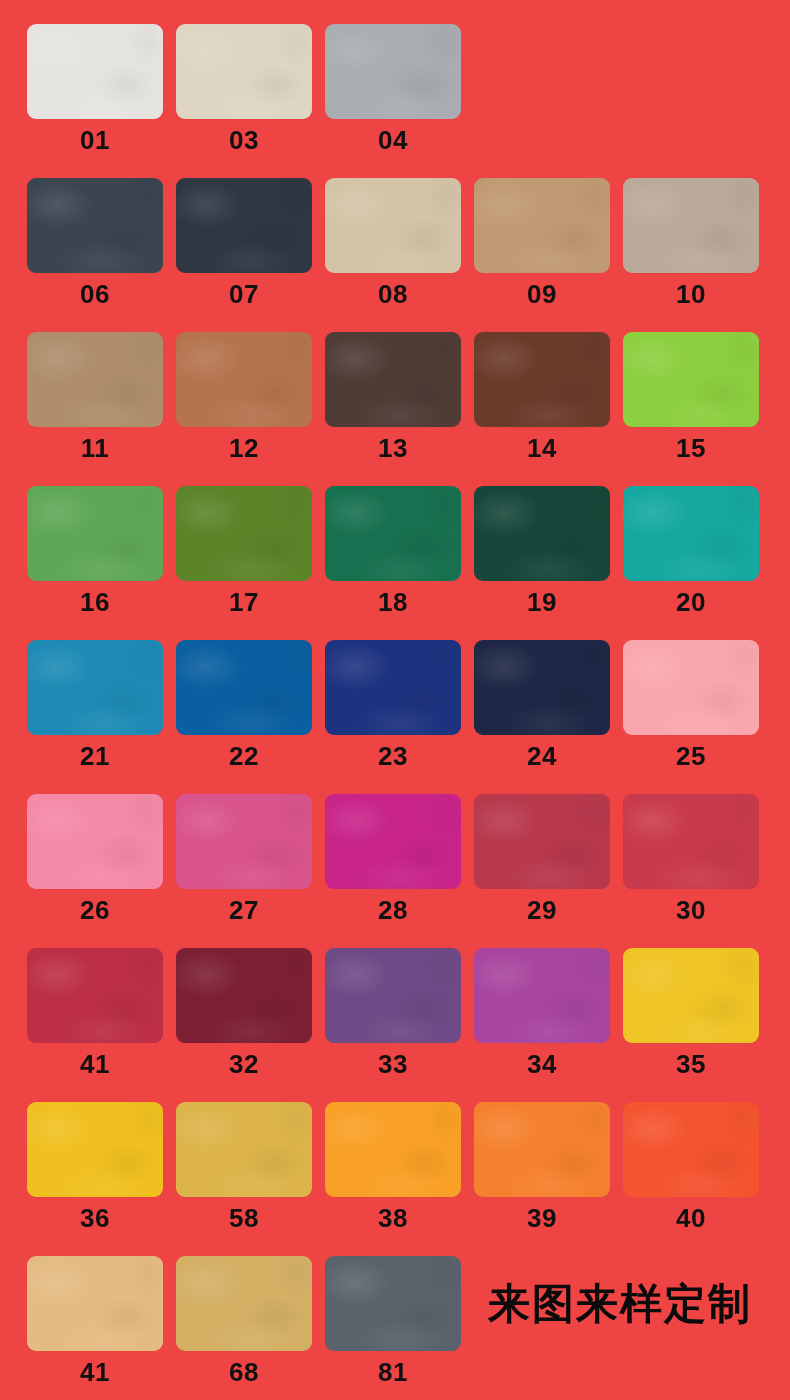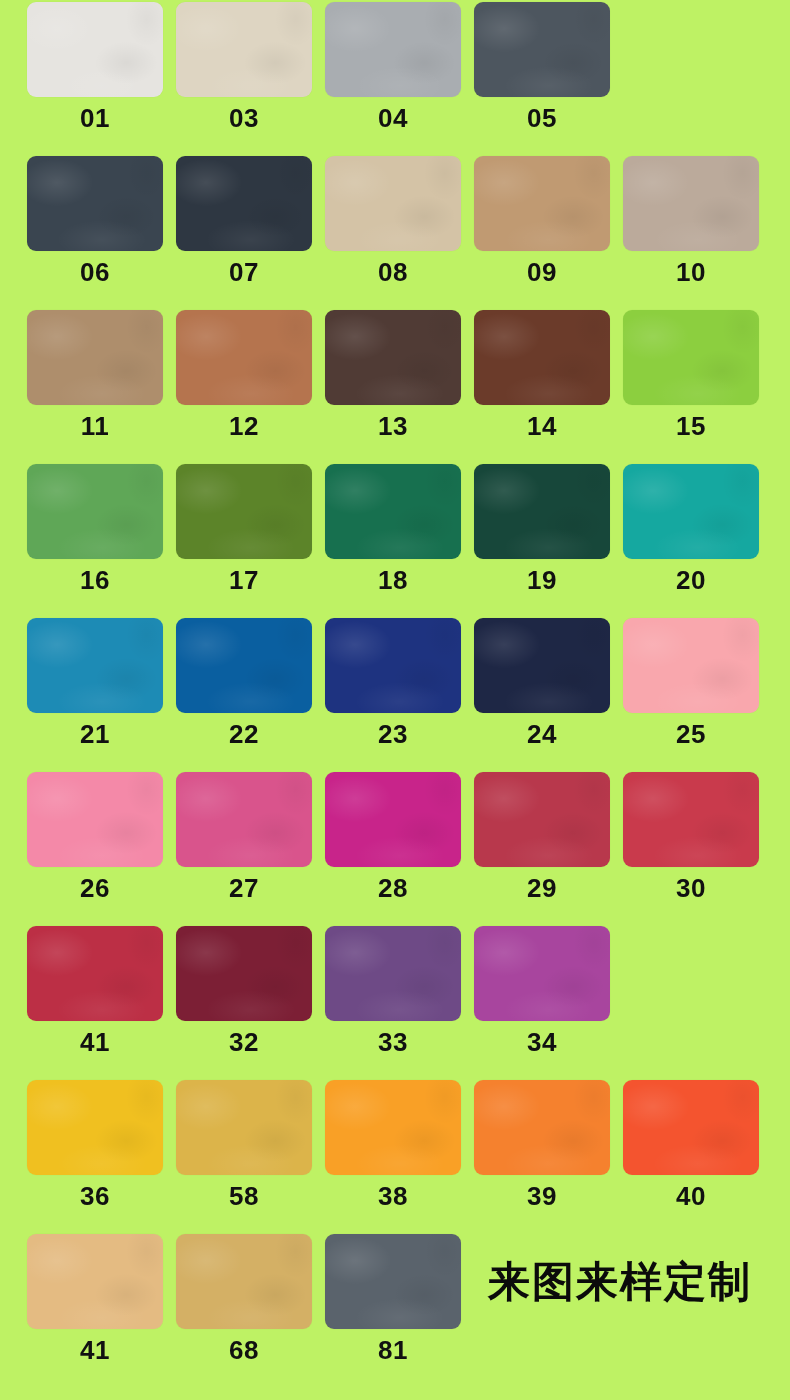--- a/index.html
+++ b/index.html
@@ -11,23 +11,23 @@
     width: 790px;
     height: 1400px;
     font-family: "Liberation Sans", "DejaVu Sans", sans-serif;
     overflow: hidden;
   }
 
   #board {
     position: relative;
     width: 790px;
     height: 1400px;
-    background: #bef264;
+    background: #ef4444;
     box-sizing: border-box;
-    padding-top: 2px;
+    padding-top: 24px;
     text-align: center;
   }
 
   .swatch-row {
     display: flex;
     justify-content: flex-start;
     align-items: flex-start;
     height: 154px;
     padding-left: 27px;
     box-sizing: border-box;
@@ -95,24 +95,20 @@
       <div class="swatch-label">01</div>
     </div>
     <div class="swatch-cell">
       <div class="swatch-chip" style="background-color: rgb(222, 213, 194);"></div>
       <div class="swatch-label">03</div>
     </div>
     <div class="swatch-cell">
       <div class="swatch-chip" style="background-color: rgb(169, 173, 177);"></div>
       <div class="swatch-label">04</div>
     </div>
-    <div class="swatch-cell">
-      <div class="swatch-chip" style="background-color: rgb(77, 86, 95);"></div>
-      <div class="swatch-label">05</div>
-    </div>
   </div>
 
   <div class="swatch-row">
     <div class="swatch-cell">
       <div class="swatch-chip" style="background-color: rgb(58, 69, 80);"></div>
       <div class="swatch-label">06</div>
     </div>
     <div class="swatch-cell">
       <div class="swatch-chip" style="background-color: rgb(46, 55, 66);"></div>
       <div class="swatch-label">07</div>
@@ -233,20 +229,24 @@
       <div class="swatch-label">32</div>
     </div>
     <div class="swatch-cell">
       <div class="swatch-chip" style="background-color: rgb(110, 74, 134);"></div>
       <div class="swatch-label">33</div>
     </div>
     <div class="swatch-cell">
       <div class="swatch-chip" style="background-color: rgb(168, 69, 158);"></div>
       <div class="swatch-label">34</div>
     </div>
+    <div class="swatch-cell">
+      <div class="swatch-chip" style="background-color: rgb(239, 196, 37);"></div>
+      <div class="swatch-label">35</div>
+    </div>
   </div>
 
   <div class="swatch-row">
     <div class="swatch-cell">
       <div class="swatch-chip" style="background-color: rgb(240, 192, 32);"></div>
       <div class="swatch-label">36</div>
     </div>
     <div class="swatch-cell">
       <div class="swatch-chip" style="background-color: rgb(220, 180, 74);"></div>
       <div class="swatch-label">58</div>

